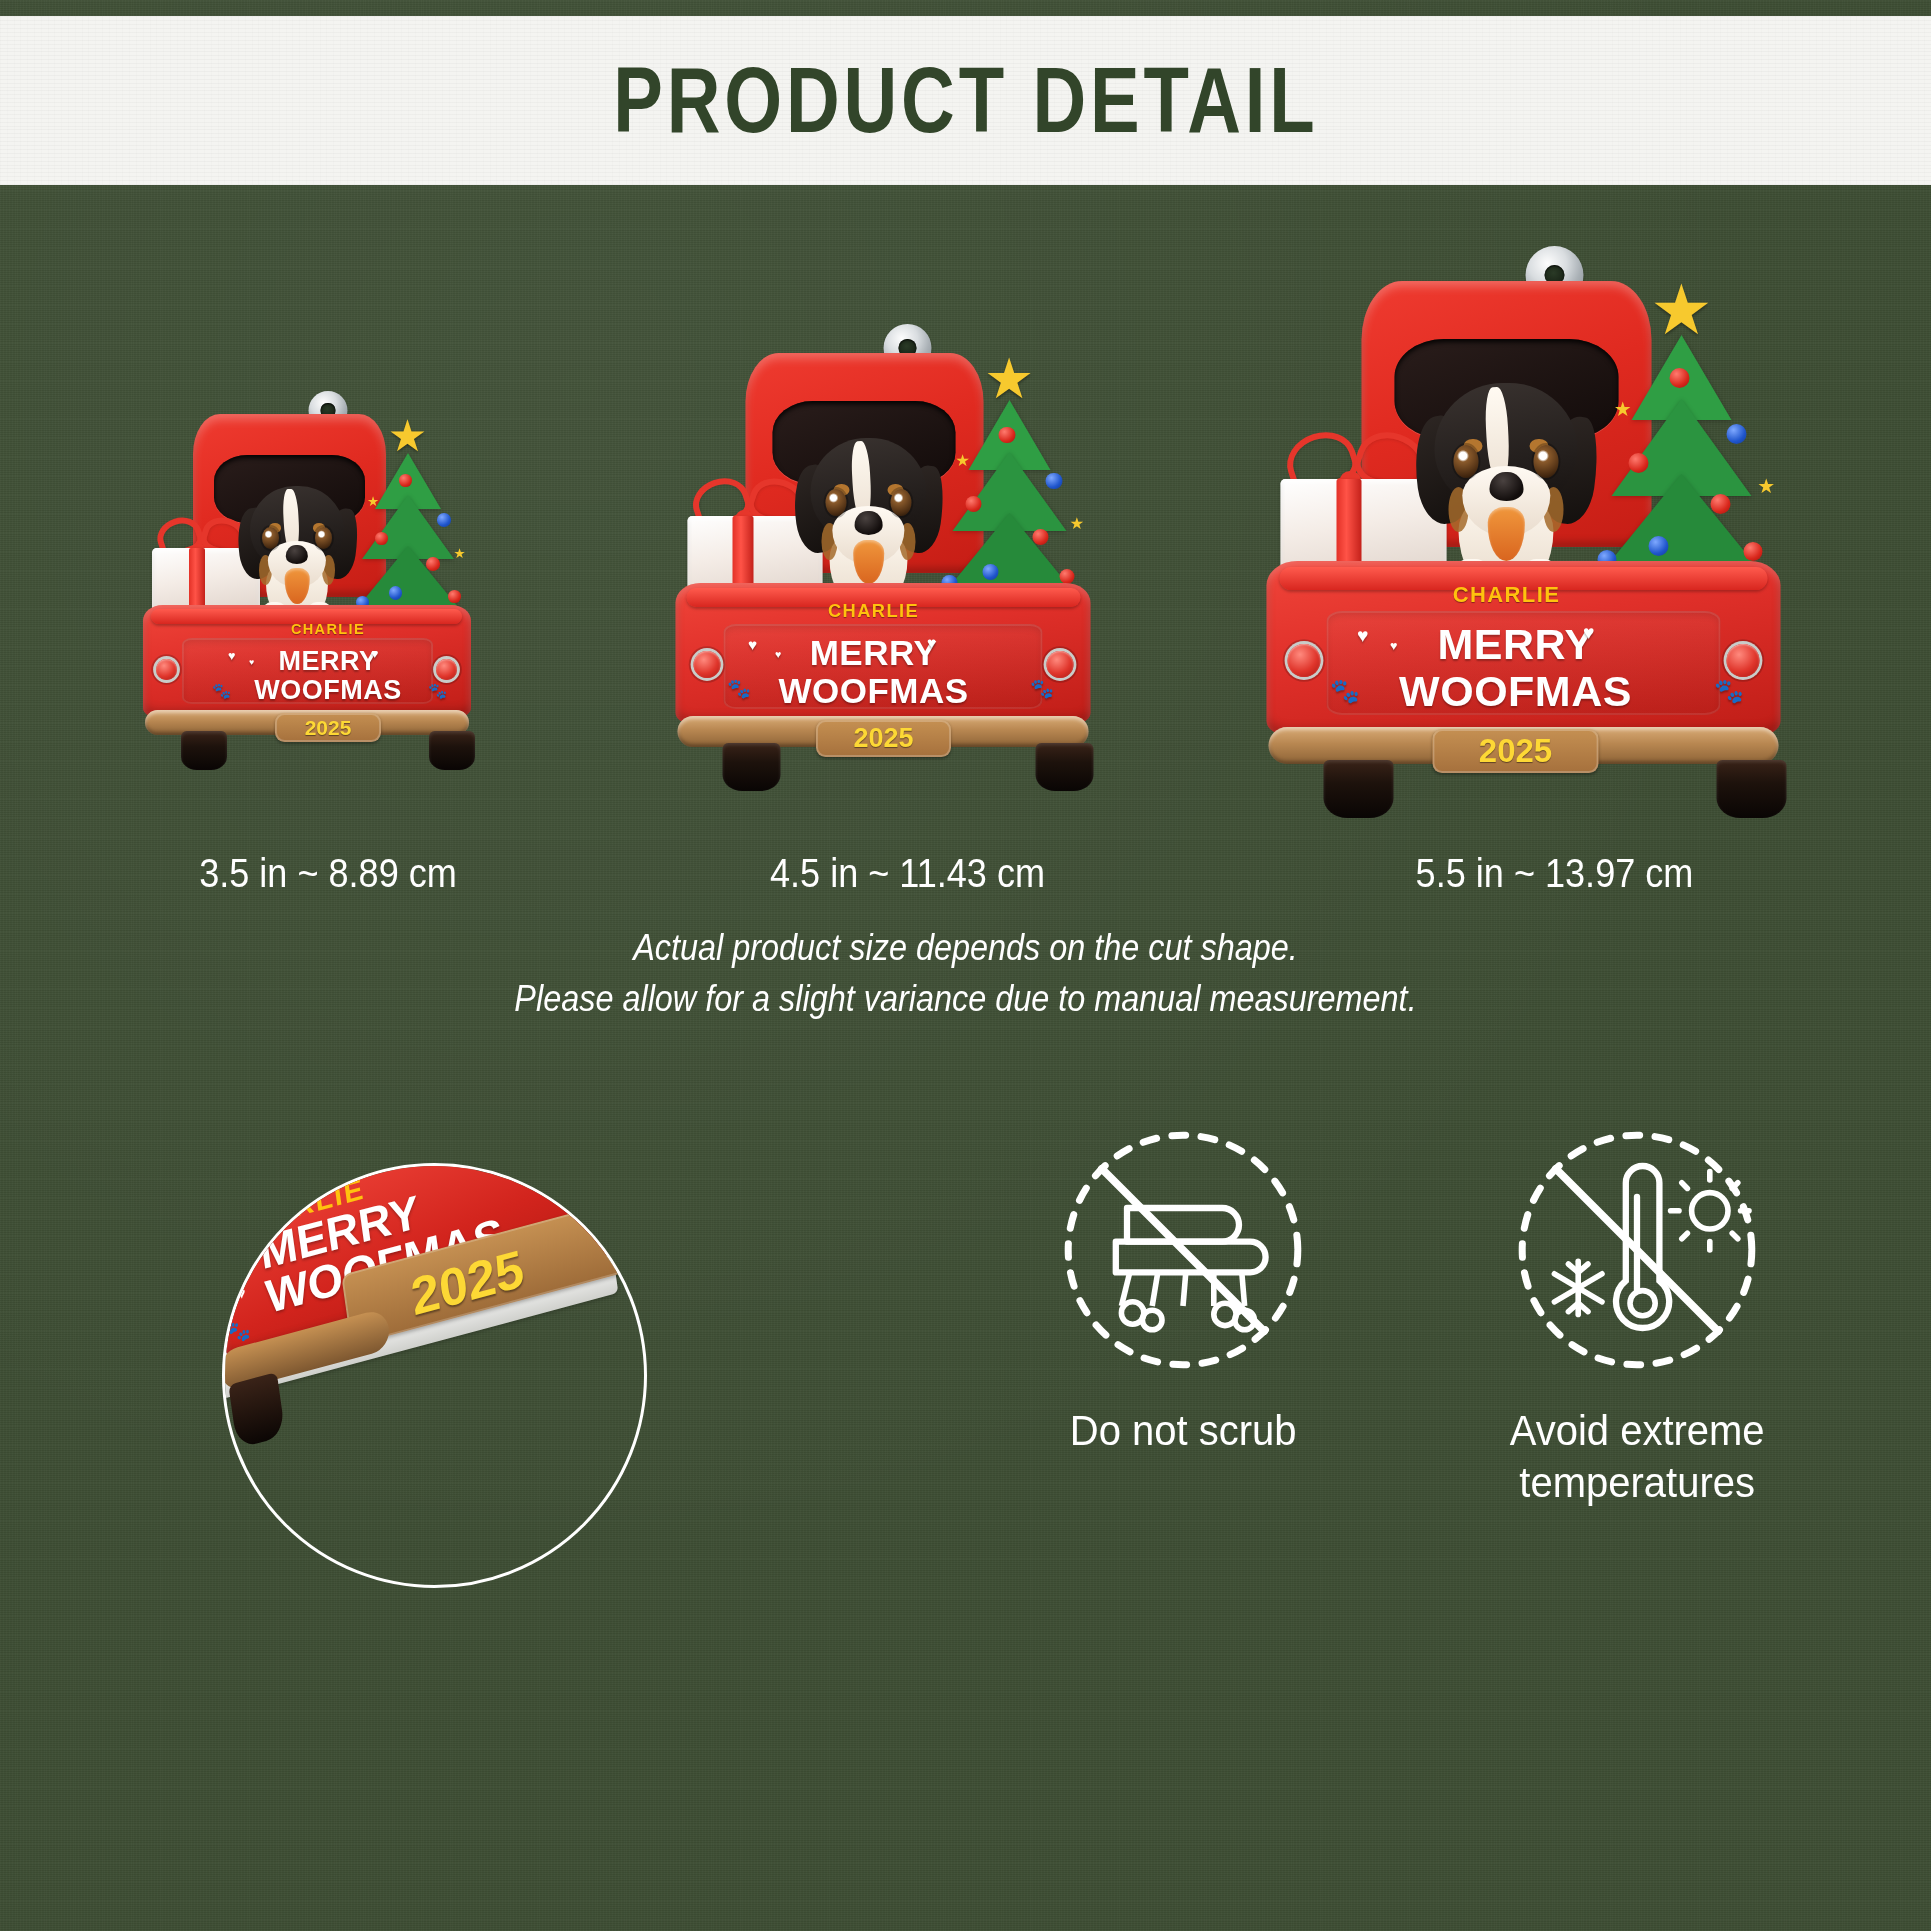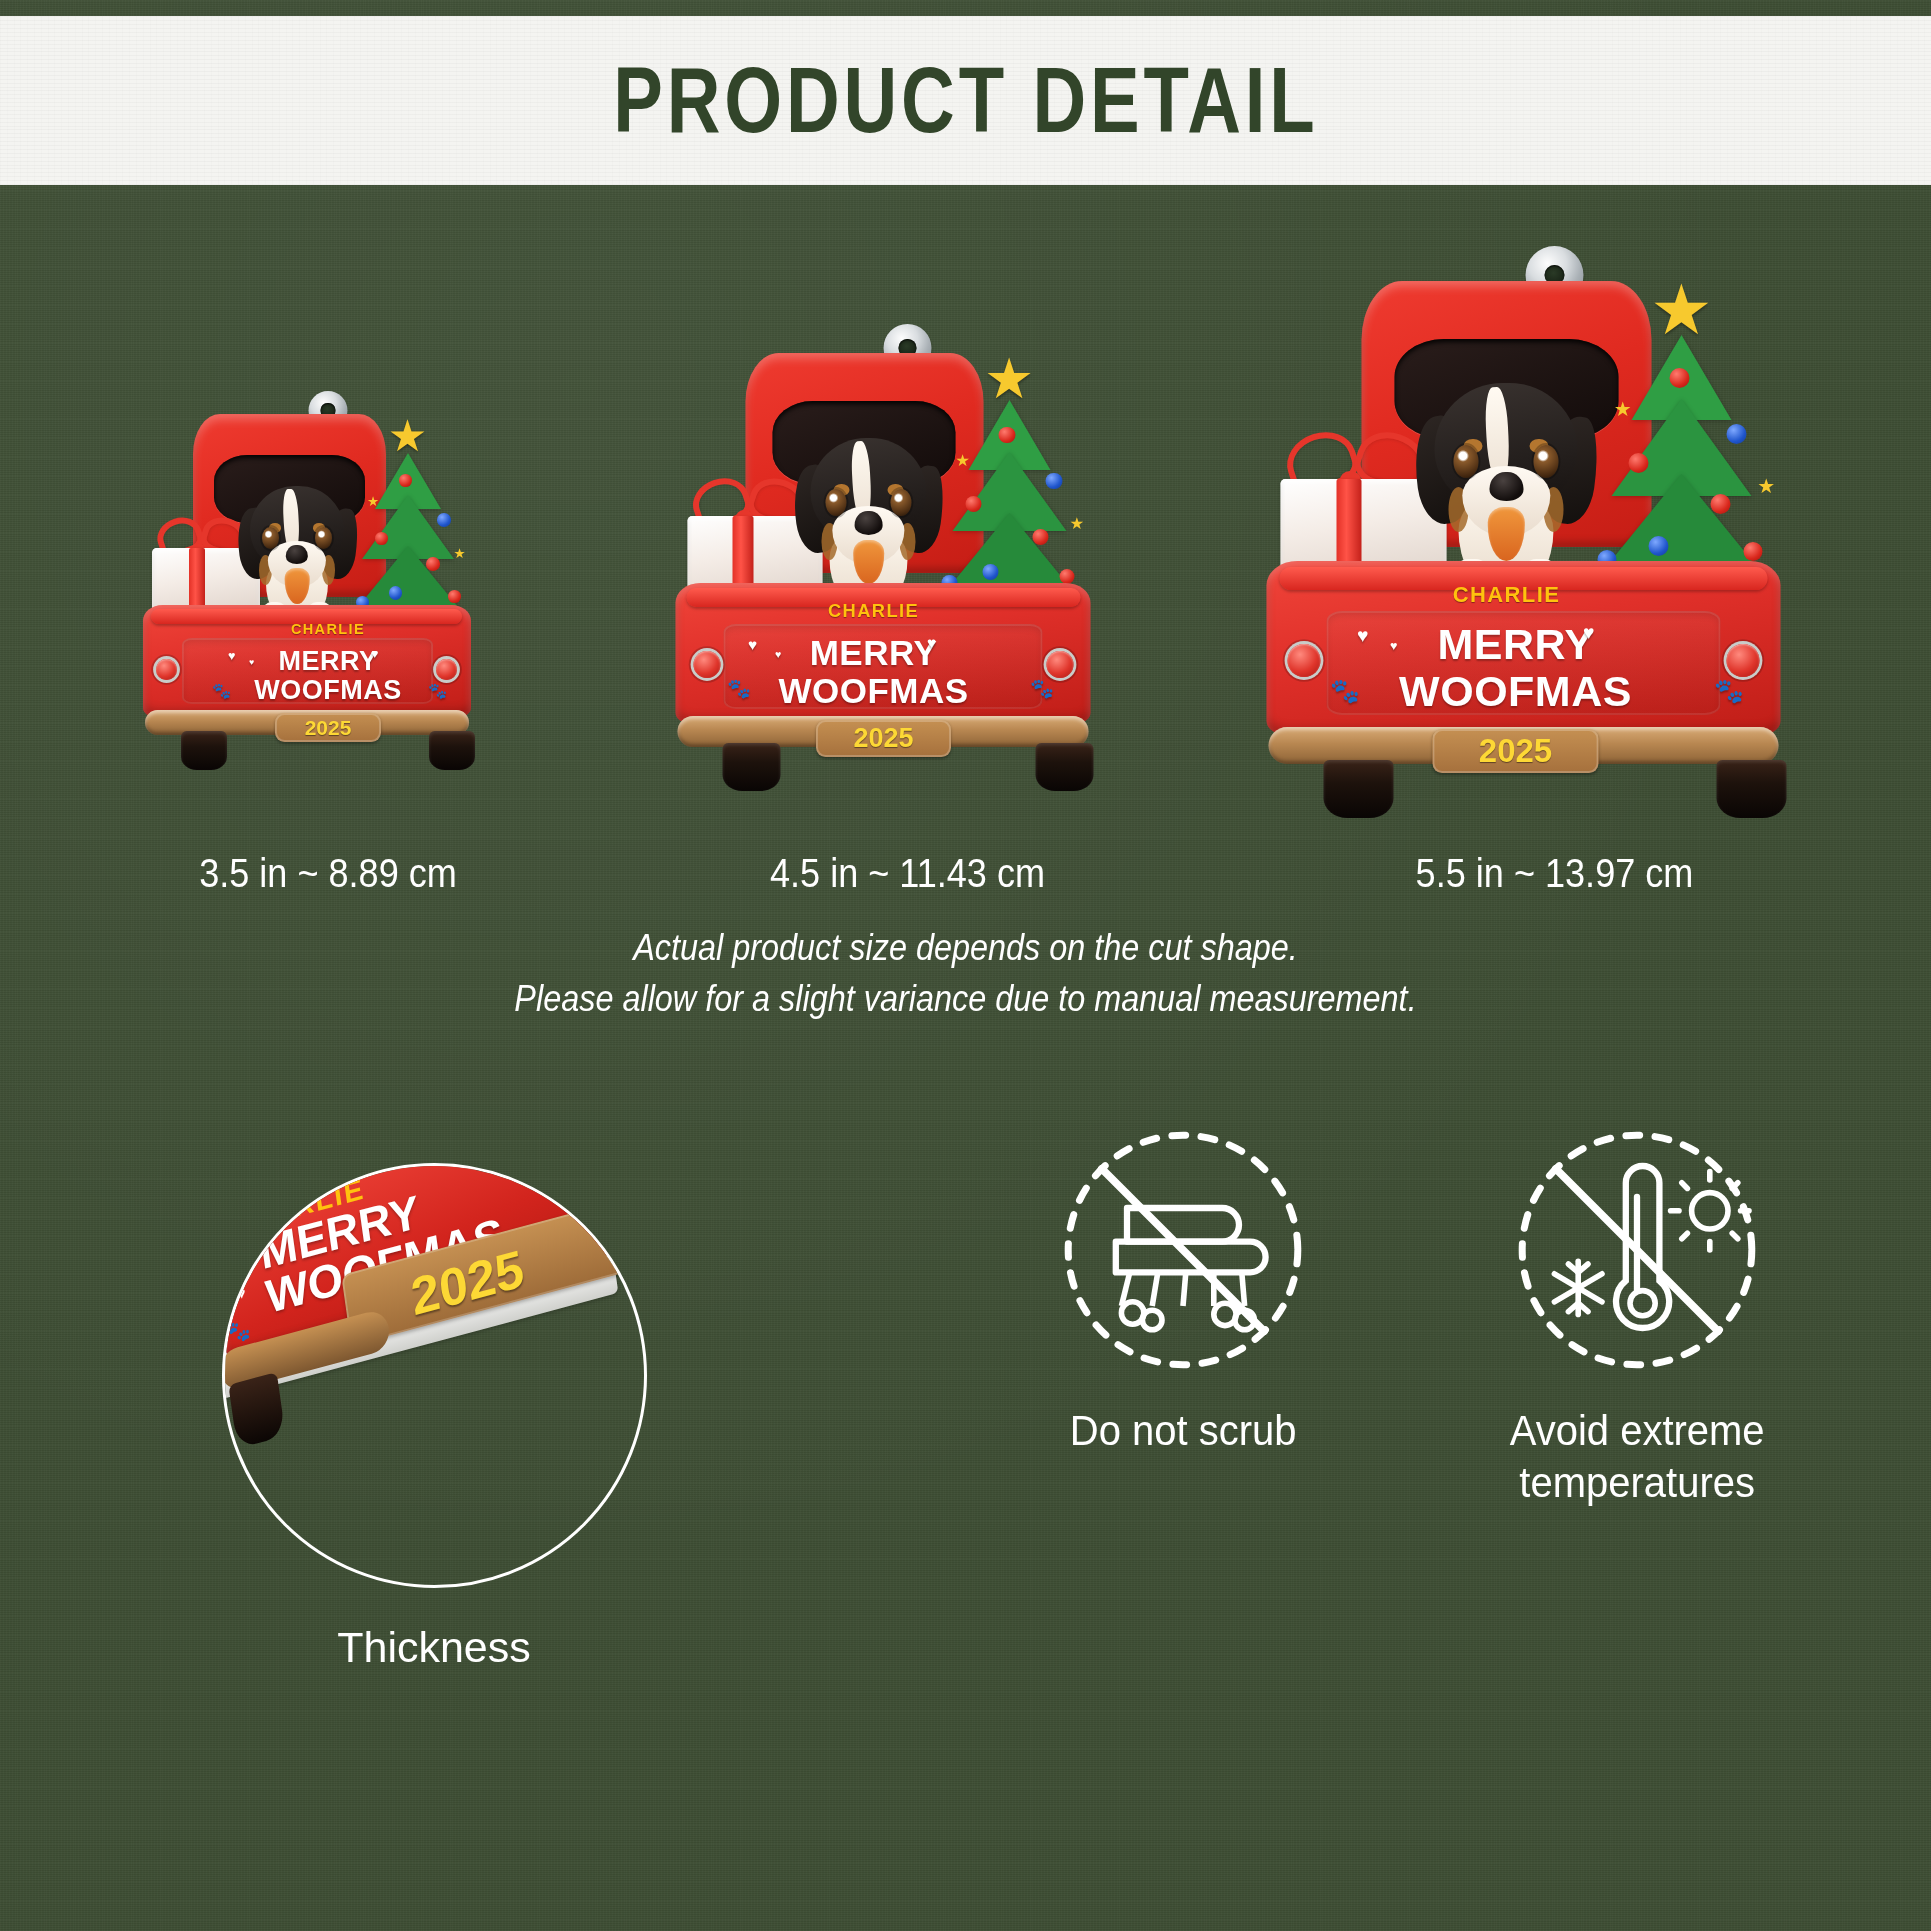--- a/index.html
+++ b/index.html
@@ -655,21 +655,20 @@
         <div style="position:absolute; left:48px; top:207px; width:174px; height:41px;
                     background:linear-gradient(180deg,#c59052,#7d5730);
                     border-radius:965px;"></div>
 
         <div style="position:absolute; left:54px; top:241px; width:50px; height:64px;
                     background:linear-gradient(180deg,#3a2318,#0b0604);
                     border-radius:7.7px 7.7px 40% 40%;"></div>
       </div>
     </div>
     <div class="thick-caption">
-      <div>Thickness</div>
     </div>
   </div>
 
   <div class="care-grid">
 
 
     <div class="care-cell">
       <div class="care-icon">
         <svg viewBox="0 0 200 200" width="280" height="280">
           <circle cx="100" cy="100" r="82" fill="none" stroke="#fff" stroke-width="5" stroke-linecap="round" stroke-dasharray="10 11"></circle>

